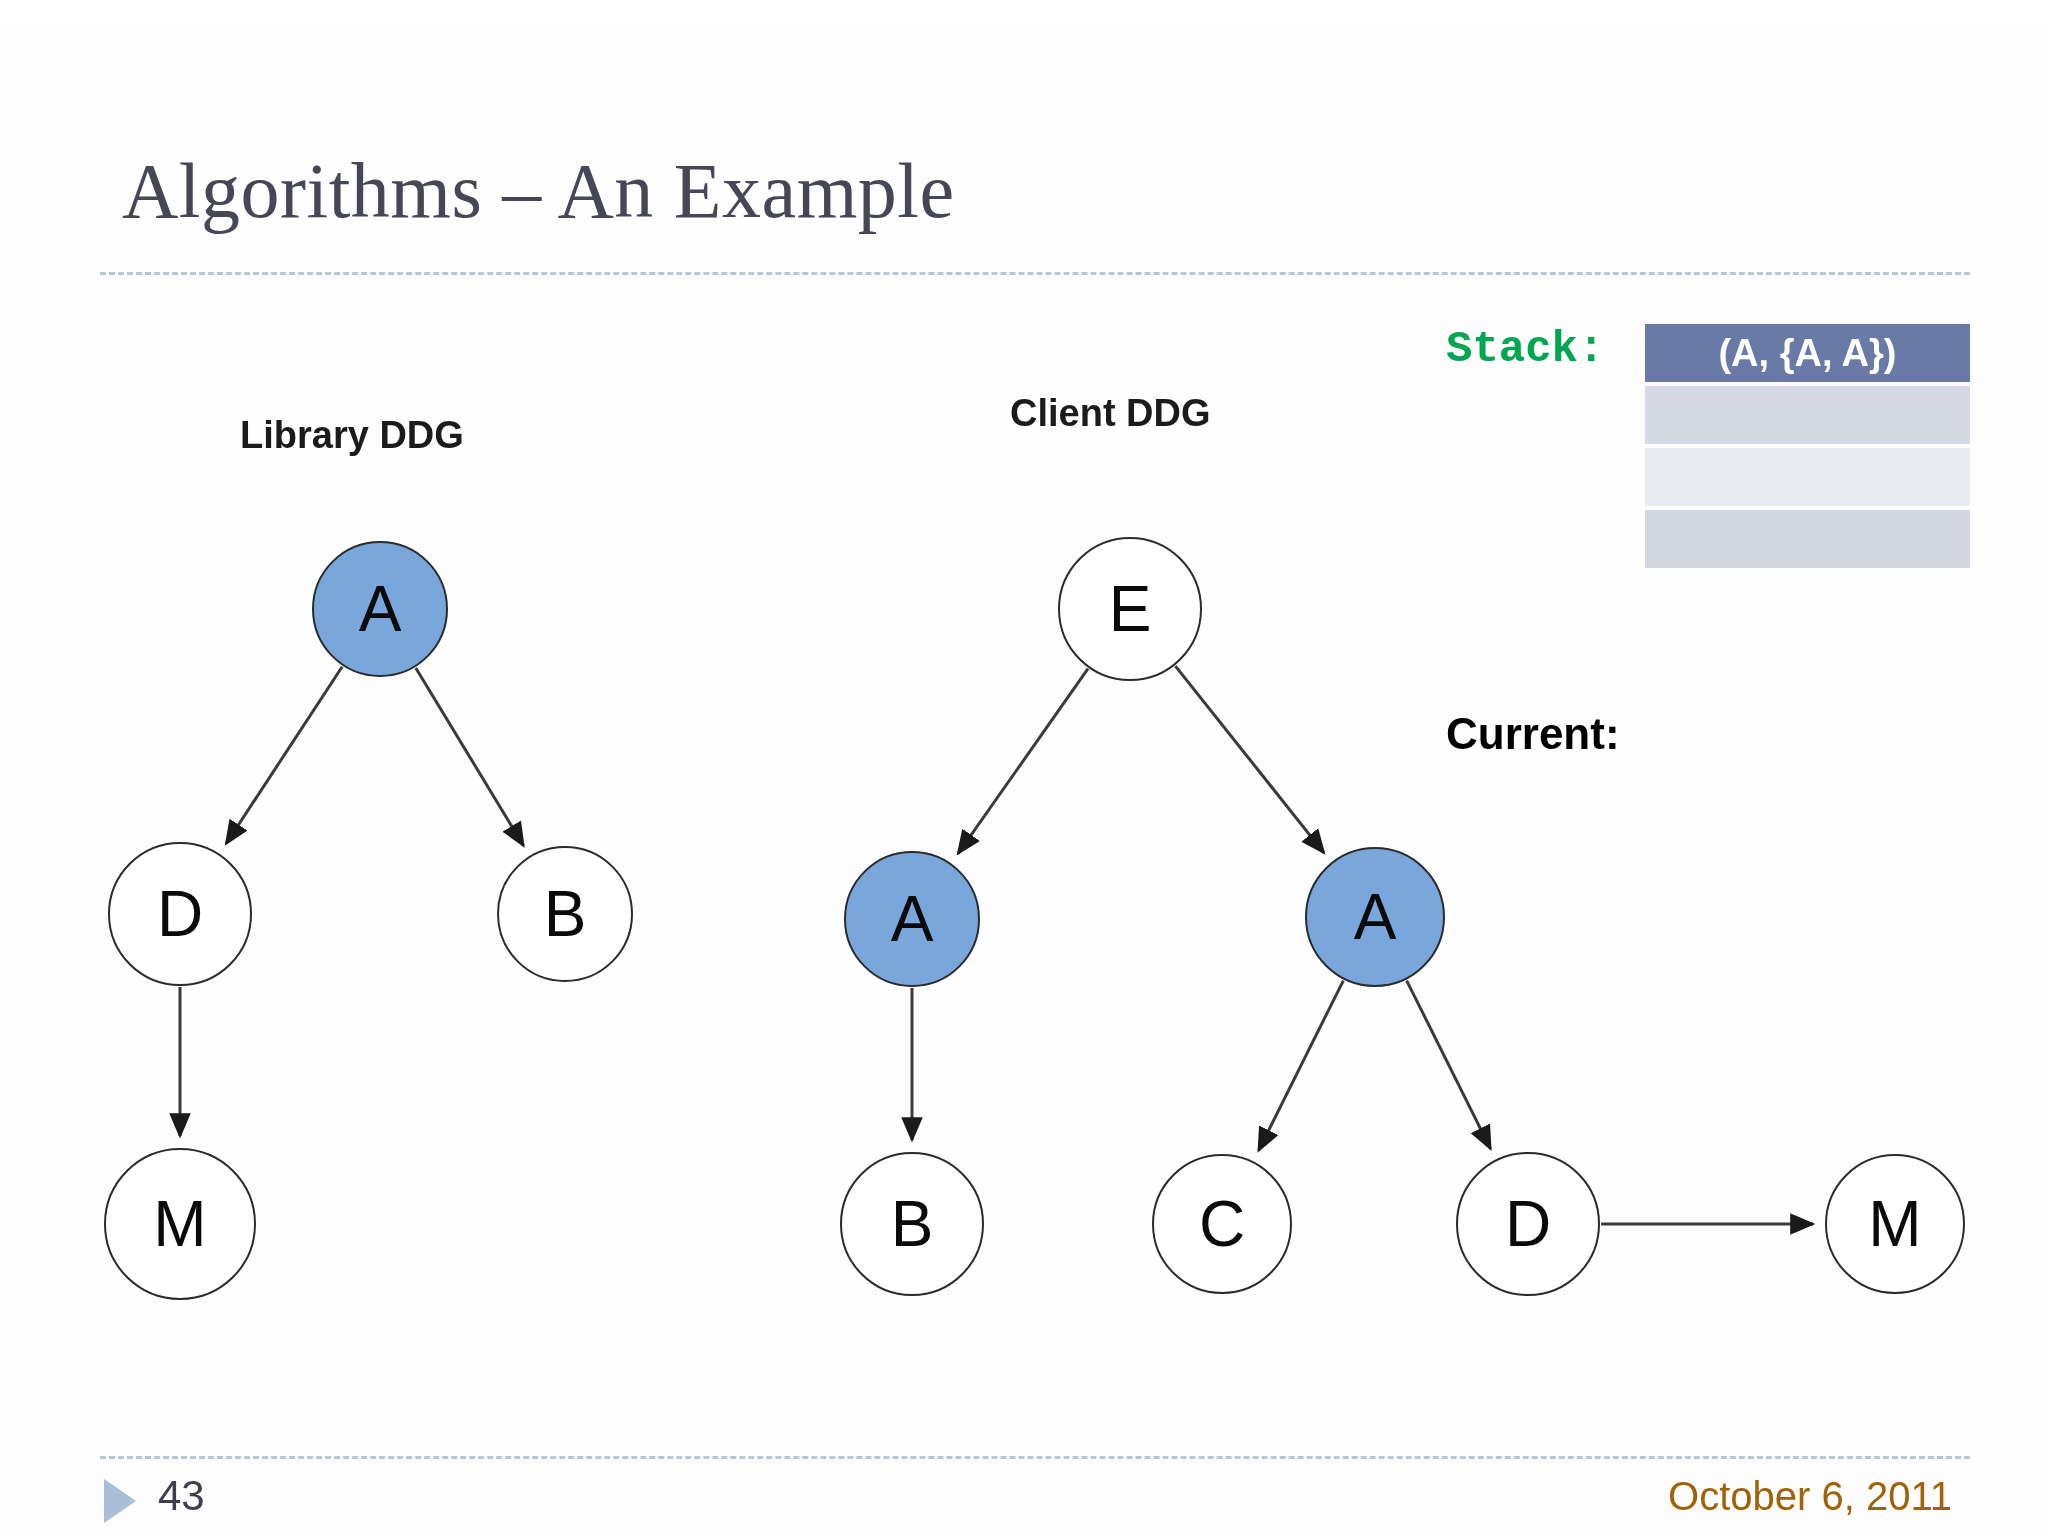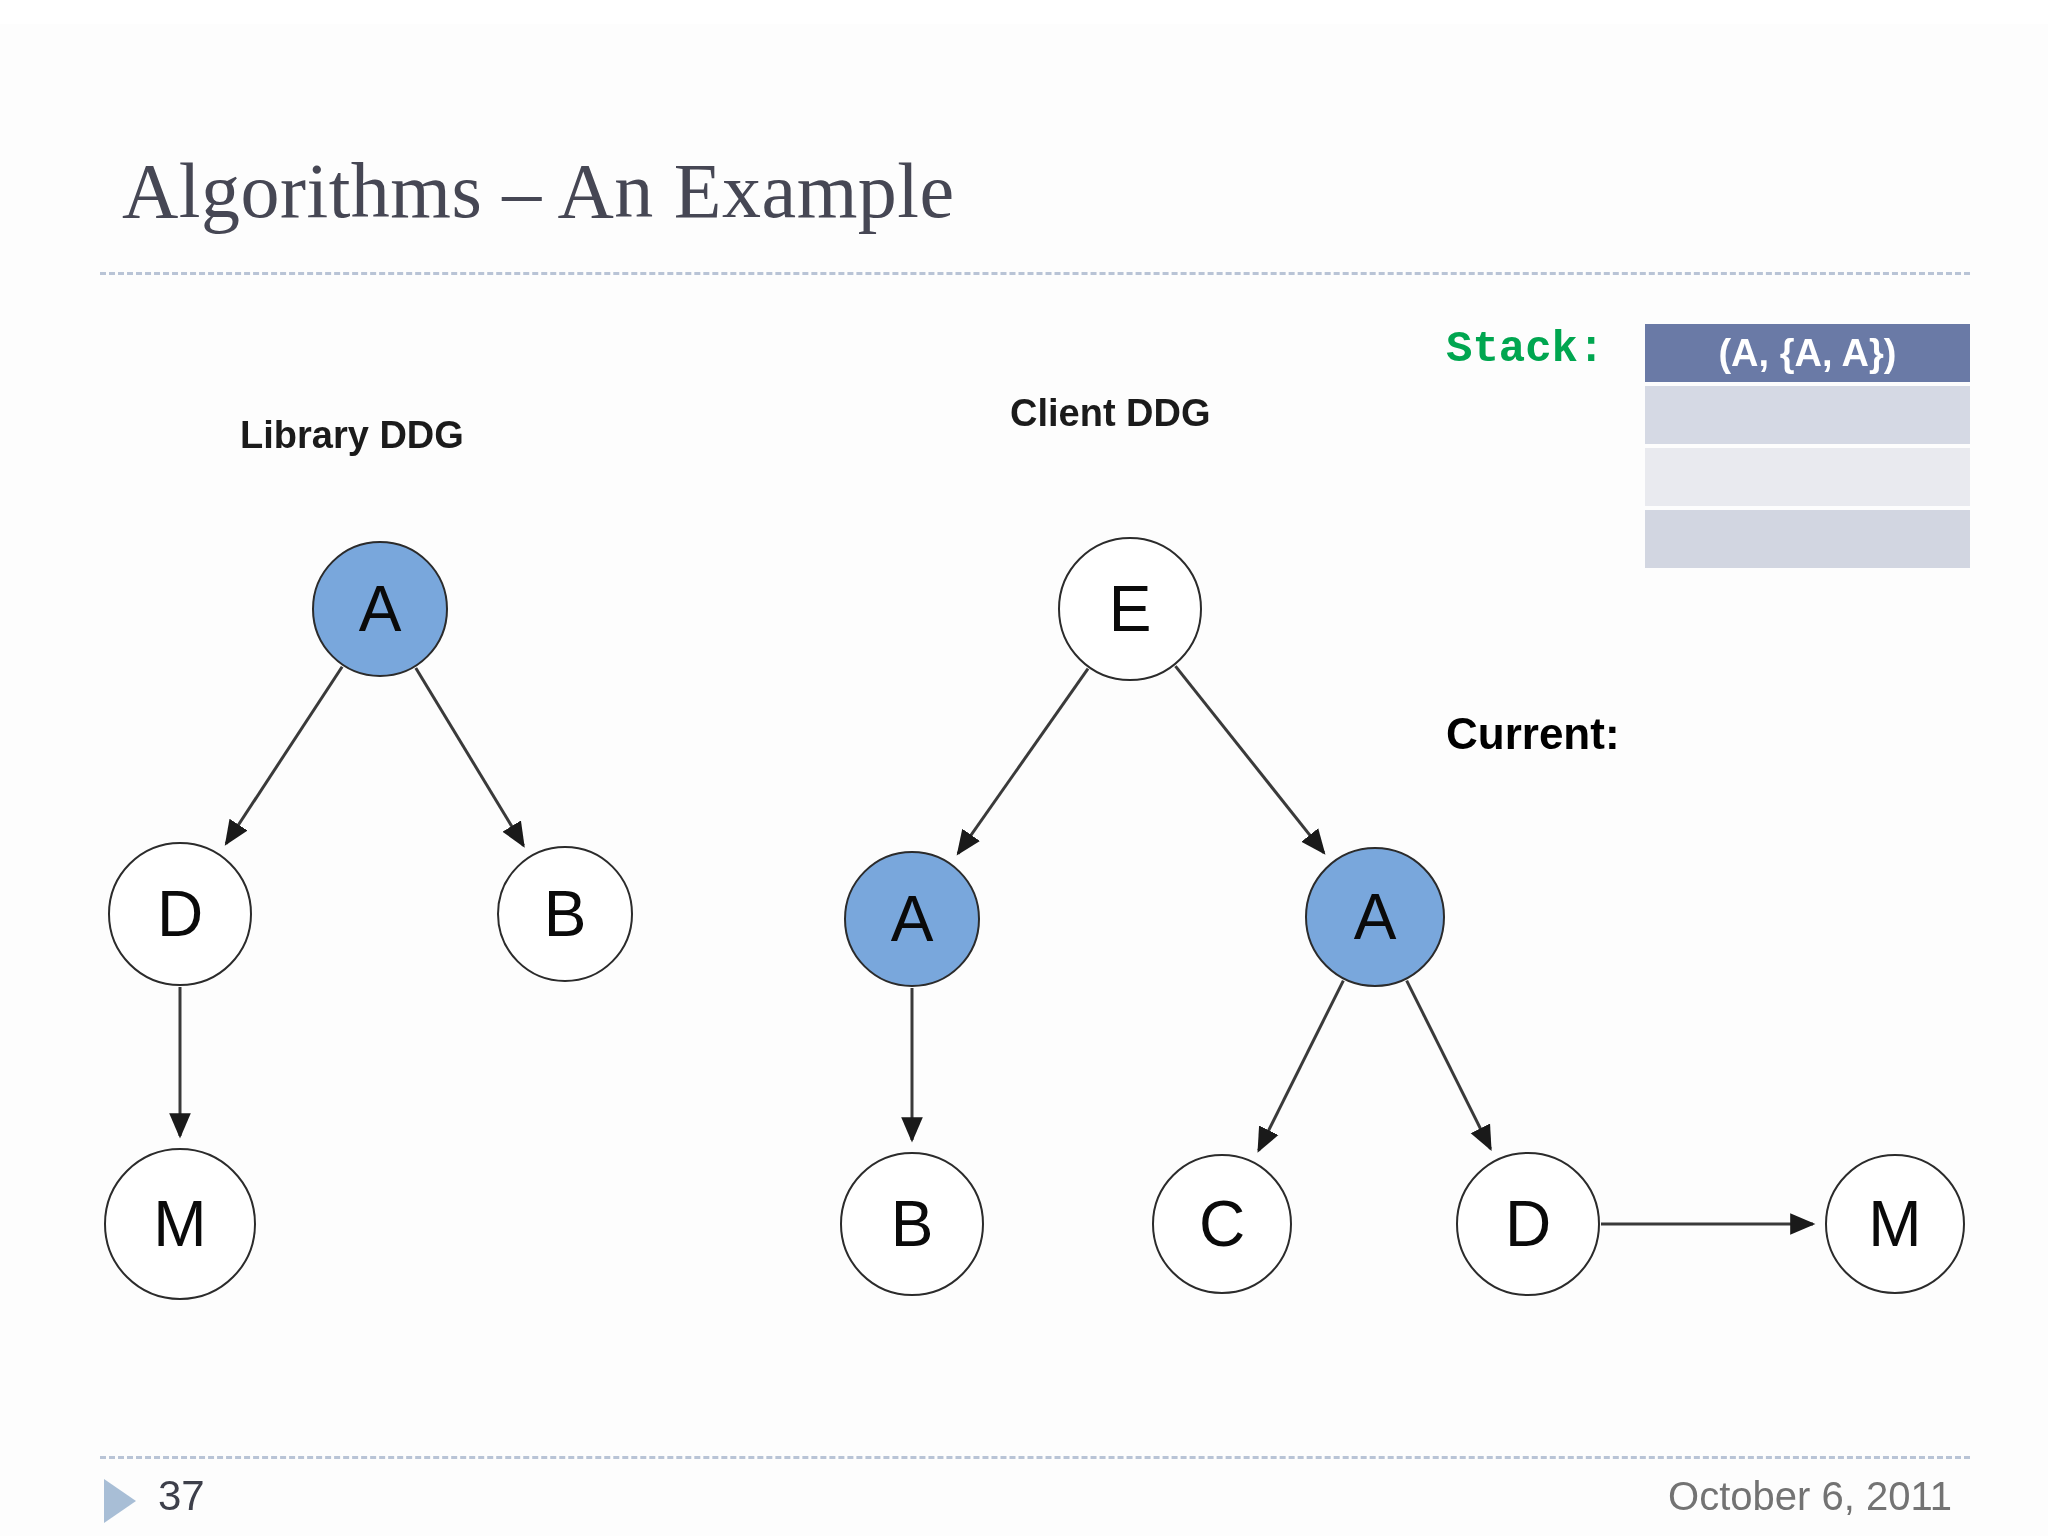--- a/index.html
+++ b/index.html
@@ -152,21 +152,21 @@
     top: 1448px;
     font-size: 42px;
     color: #3d3f4a;
     font-family: "Liberation Sans", sans-serif;
   }
   .footer-date {
     position: absolute;
     right: 96px;
     top: 1450px;
     font-size: 40px;
-    color: #737373;
+    color: #a16207;
     font-family: "Liberation Sans", sans-serif;
     white-space: nowrap;
   }
 </style>
 </head>
 <body>
 
 <div class="slide">
 
   <div class="slide-title">Algorithms – An Example</div>
@@ -237,16 +237,16 @@
       <div class="stack-cell" style="background: rgb(213, 217, 228); color: rgb(106, 122, 166);"></div>
       <div class="stack-cell" style="background: rgb(233, 234, 239); color: rgb(106, 122, 166);"></div>
       <div class="stack-cell" style="background: rgb(210, 214, 225); color: rgb(106, 122, 166);"></div>
     </div>
 
   <div class="current-label">Current:</div>
   <div class="current-value"></div>
 
   <div class="footer-rule"></div>
   <div class="footer-tri"></div>
-  <div class="footer-page">37</div>
+  <div class="footer-page">43</div>
   <div class="footer-date">October 6, 2011</div>
 
 </div>
 
 </body></html>

